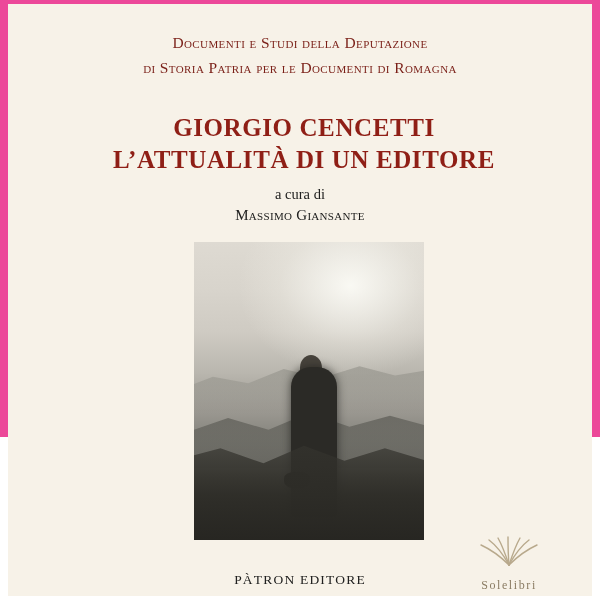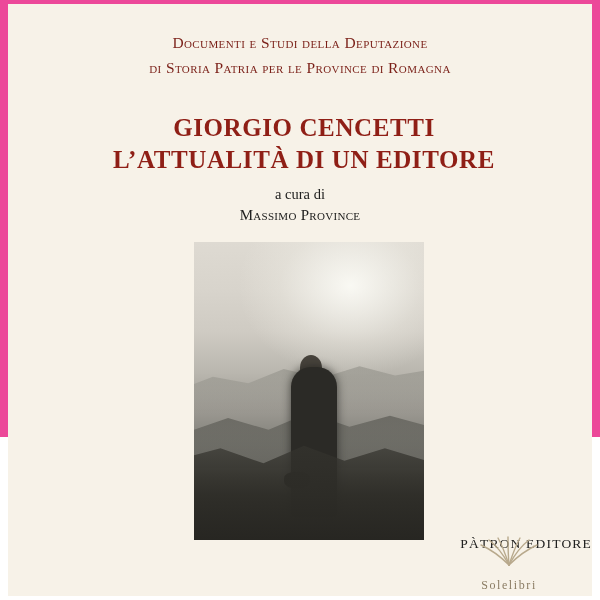--- a/index.html
+++ b/index.html
@@ -184,23 +184,23 @@
     width: 26px;
     height: 16px;
     margin-left: -30px;
     background: #24231f;
     border-radius: 40%;
   }
 
   .publisher-block {
     position: absolute;
     left: 0;
-    top: 532px;
-    width: 100%;
-    text-align: right;
+    top: 568px;
+    width: 100%;
+    text-align: center;
   }
   .publisher-name {
     font-size: 13.5px;
     letter-spacing: 1.2px;
     color: #20201f;
     font-variant: small-caps;
   }
 
   .imprint {
     position: absolute;
@@ -222,31 +222,31 @@
   }
 </style>
 </head>
 <body>
 
 <div class="book-cover">
   <div class="page">
 
     <div class="series-block">
       <div class="series-line">Documenti e Studi della Deputazione</div>
-      <div class="series-line">di Storia Patria per le Province di Romagna</div>
+      <div class="series-line">di Storia Patria per le Documenti di Romagna</div>
     </div>
 
     <div class="title-block">
       <div class="title-line">GIORGIO CENCETTI</div>
       <div class="title-line">L’ATTUALITÀ DI UN EDITORE</div>
     </div>
 
     <div class="editor-block">
       <div class="editor-role">a cura di</div>
-      <div class="editor-name">Massimo Province</div>
+      <div class="editor-name">Massimo Giansante</div>
     </div>
 
     <div class="photo">
       <div class="sky-glow"></div>
       <div class="ridge-far"></div>
       <div class="ridge-near"></div>
       <div class="figure-head"></div>
       <div class="figure">
         <div class="figure-hat"></div>
       </div>

